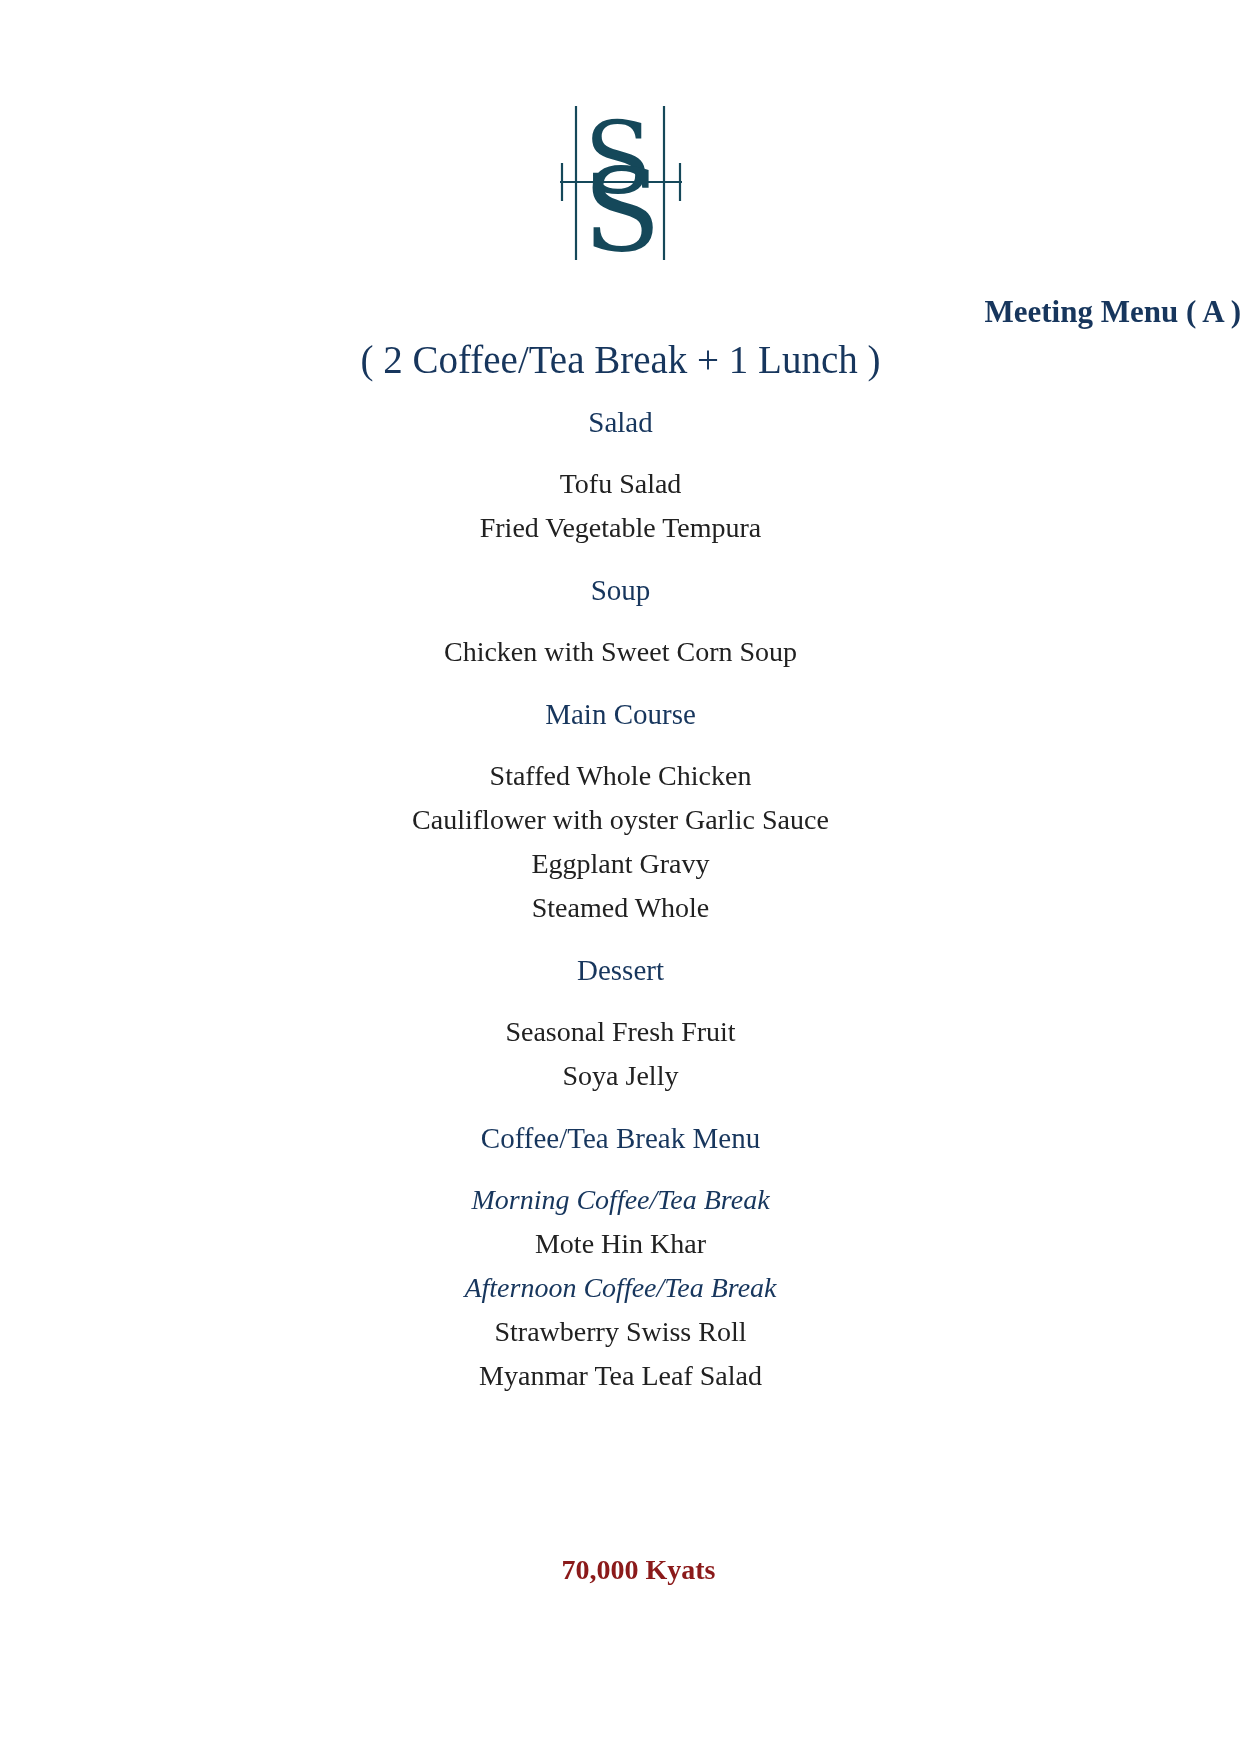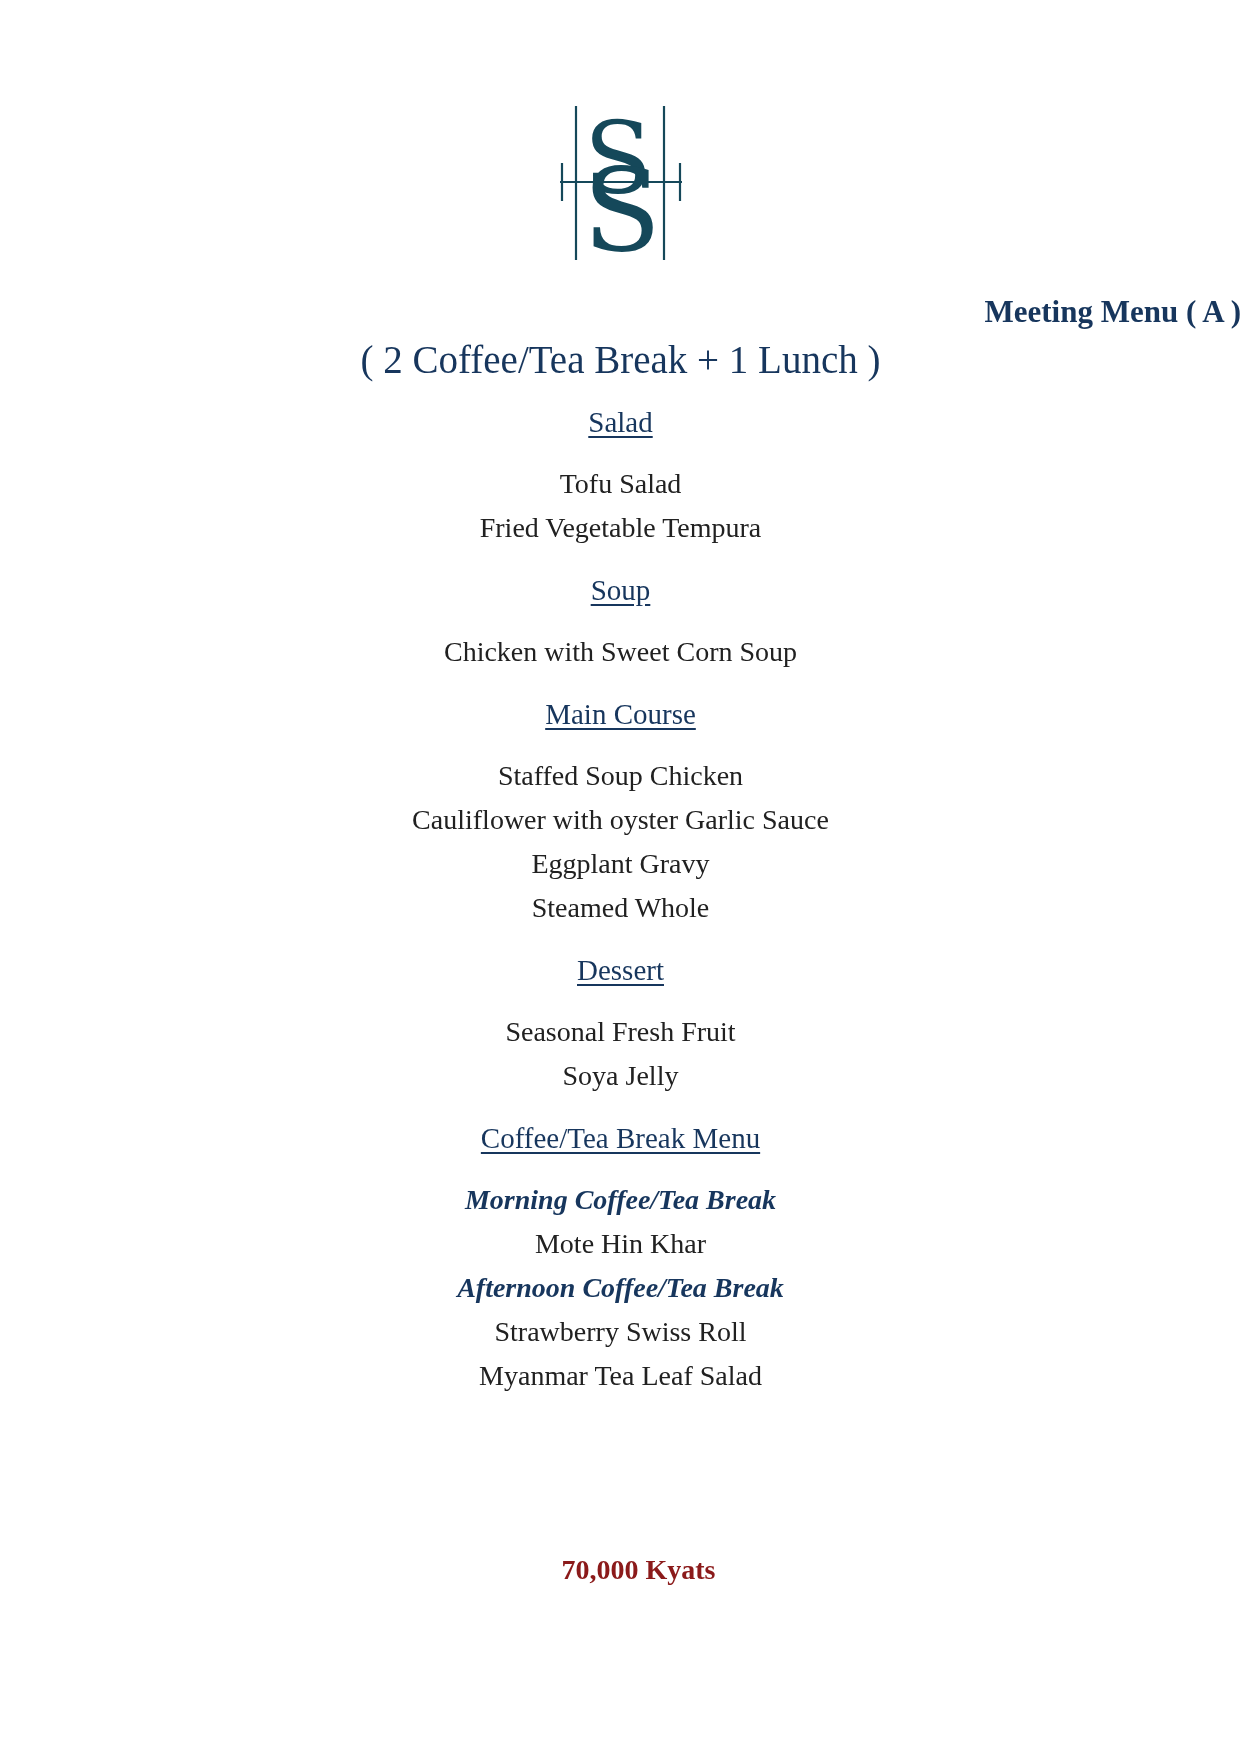--- a/index.html
+++ b/index.html
@@ -45,31 +45,30 @@
   .doc-subtitle {
     margin-top: 4px;
     font-size: 39px;
     color: #17365d;
   }
   .sec-heading {
     margin-top: 18px;
     margin-bottom: 18px;
     font-size: 29px;
     color: #17365d;
-    text-decoration: underline;
     text-underline-offset: 4px;
     text-decoration-thickness: 2px;
   }
   .menu-item {
     font-size: 28px;
     color: #212121;
   }
   .sub-heading {
     font-size: 28px;
-    font-weight: bold;
+    font-weight: normal;
     font-style: italic;
     color: #17365d;
   }
   .sub-heading.first-sub {
     margin-top: 12px;
   }
   .price-line {
     margin-top: 150px;
     font-size: 28px;
     font-weight: bold;
@@ -100,21 +99,21 @@
   <div class="line doc-subtitle">( 2 Coffee/Tea Break + 1 Lunch )</div>
 
   <div class="line sec-heading">Salad</div>
   <div class="line menu-item">Tofu Salad</div>
   <div class="line menu-item">Fried Vegetable Tempura</div>
 
   <div class="line sec-heading">Soup</div>
   <div class="line menu-item">Chicken with Sweet Corn Soup</div>
 
   <div class="line sec-heading">Main Course</div>
-  <div class="line menu-item">Staffed Soup Chicken</div>
+  <div class="line menu-item">Staffed Whole Chicken</div>
   <div class="line menu-item">Cauliflower with oyster Garlic Sauce</div>
   <div class="line menu-item">Eggplant Gravy</div>
   <div class="line menu-item">Steamed Whole</div>
 
   <div class="line sec-heading">Dessert</div>
   <div class="line menu-item">Seasonal Fresh Fruit</div>
   <div class="line menu-item">Soya Jelly</div>
 
   <div class="line sec-heading">Coffee/Tea Break Menu</div>
   <div class="line sub-heading first-sub">Morning Coffee/Tea Break</div>

